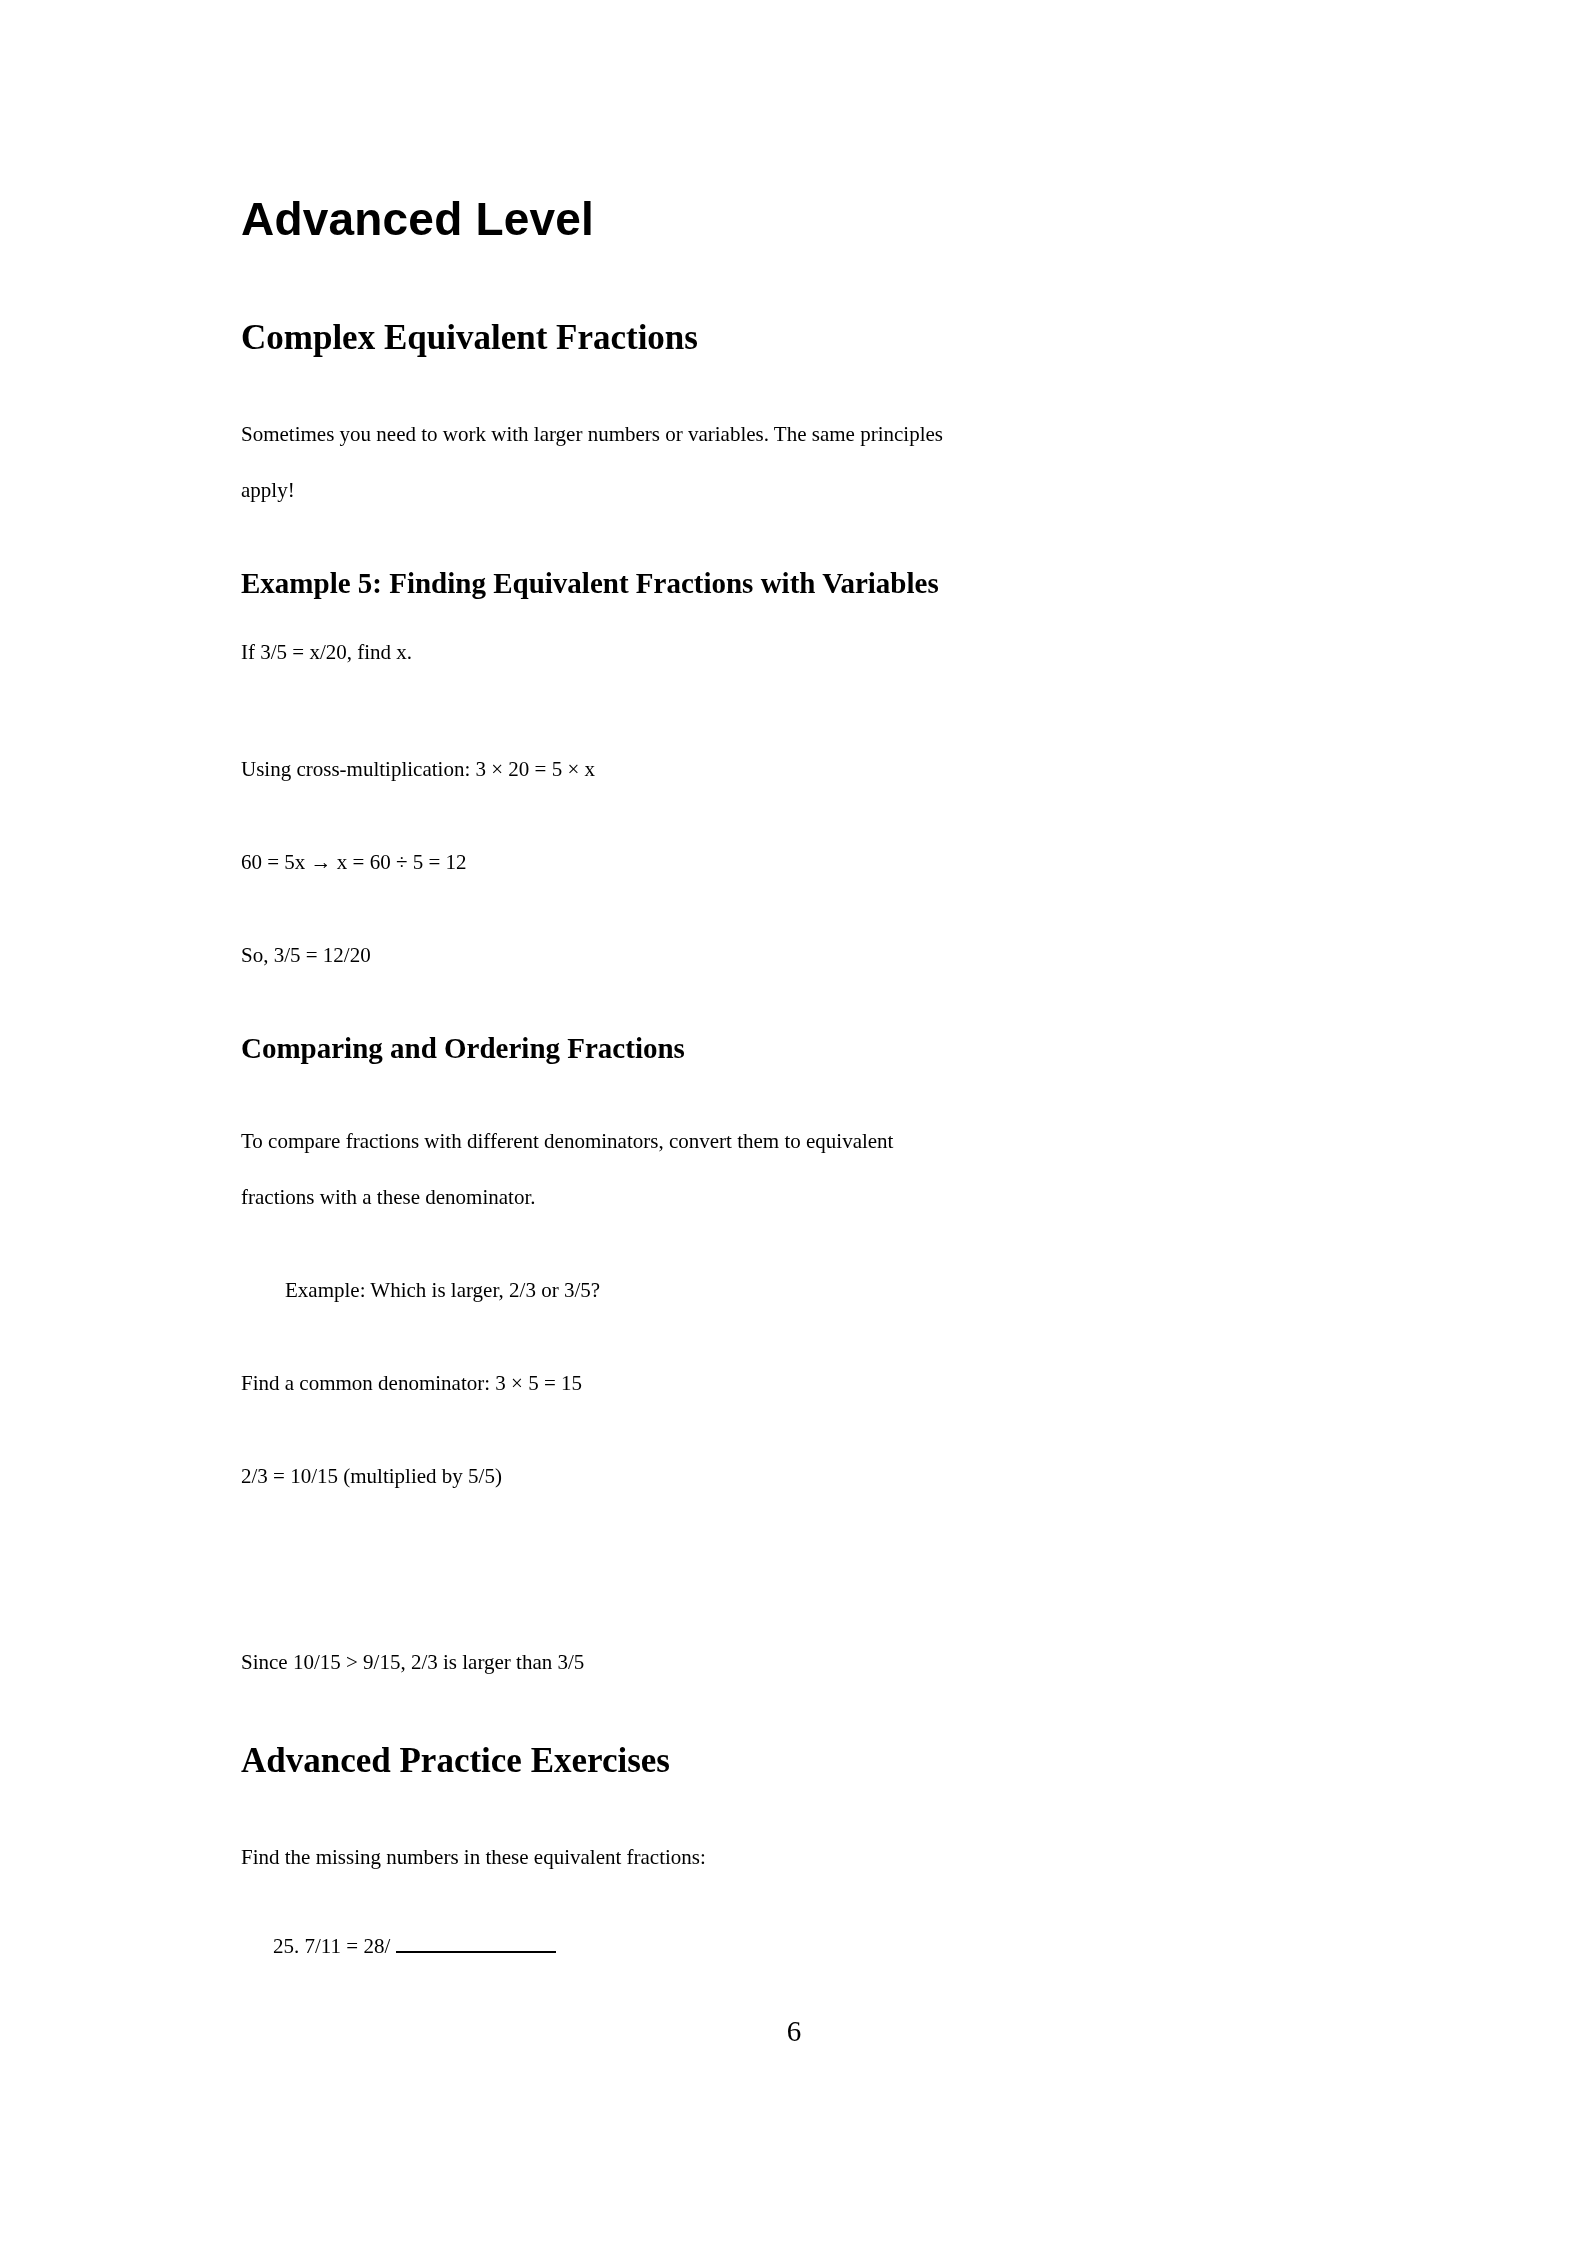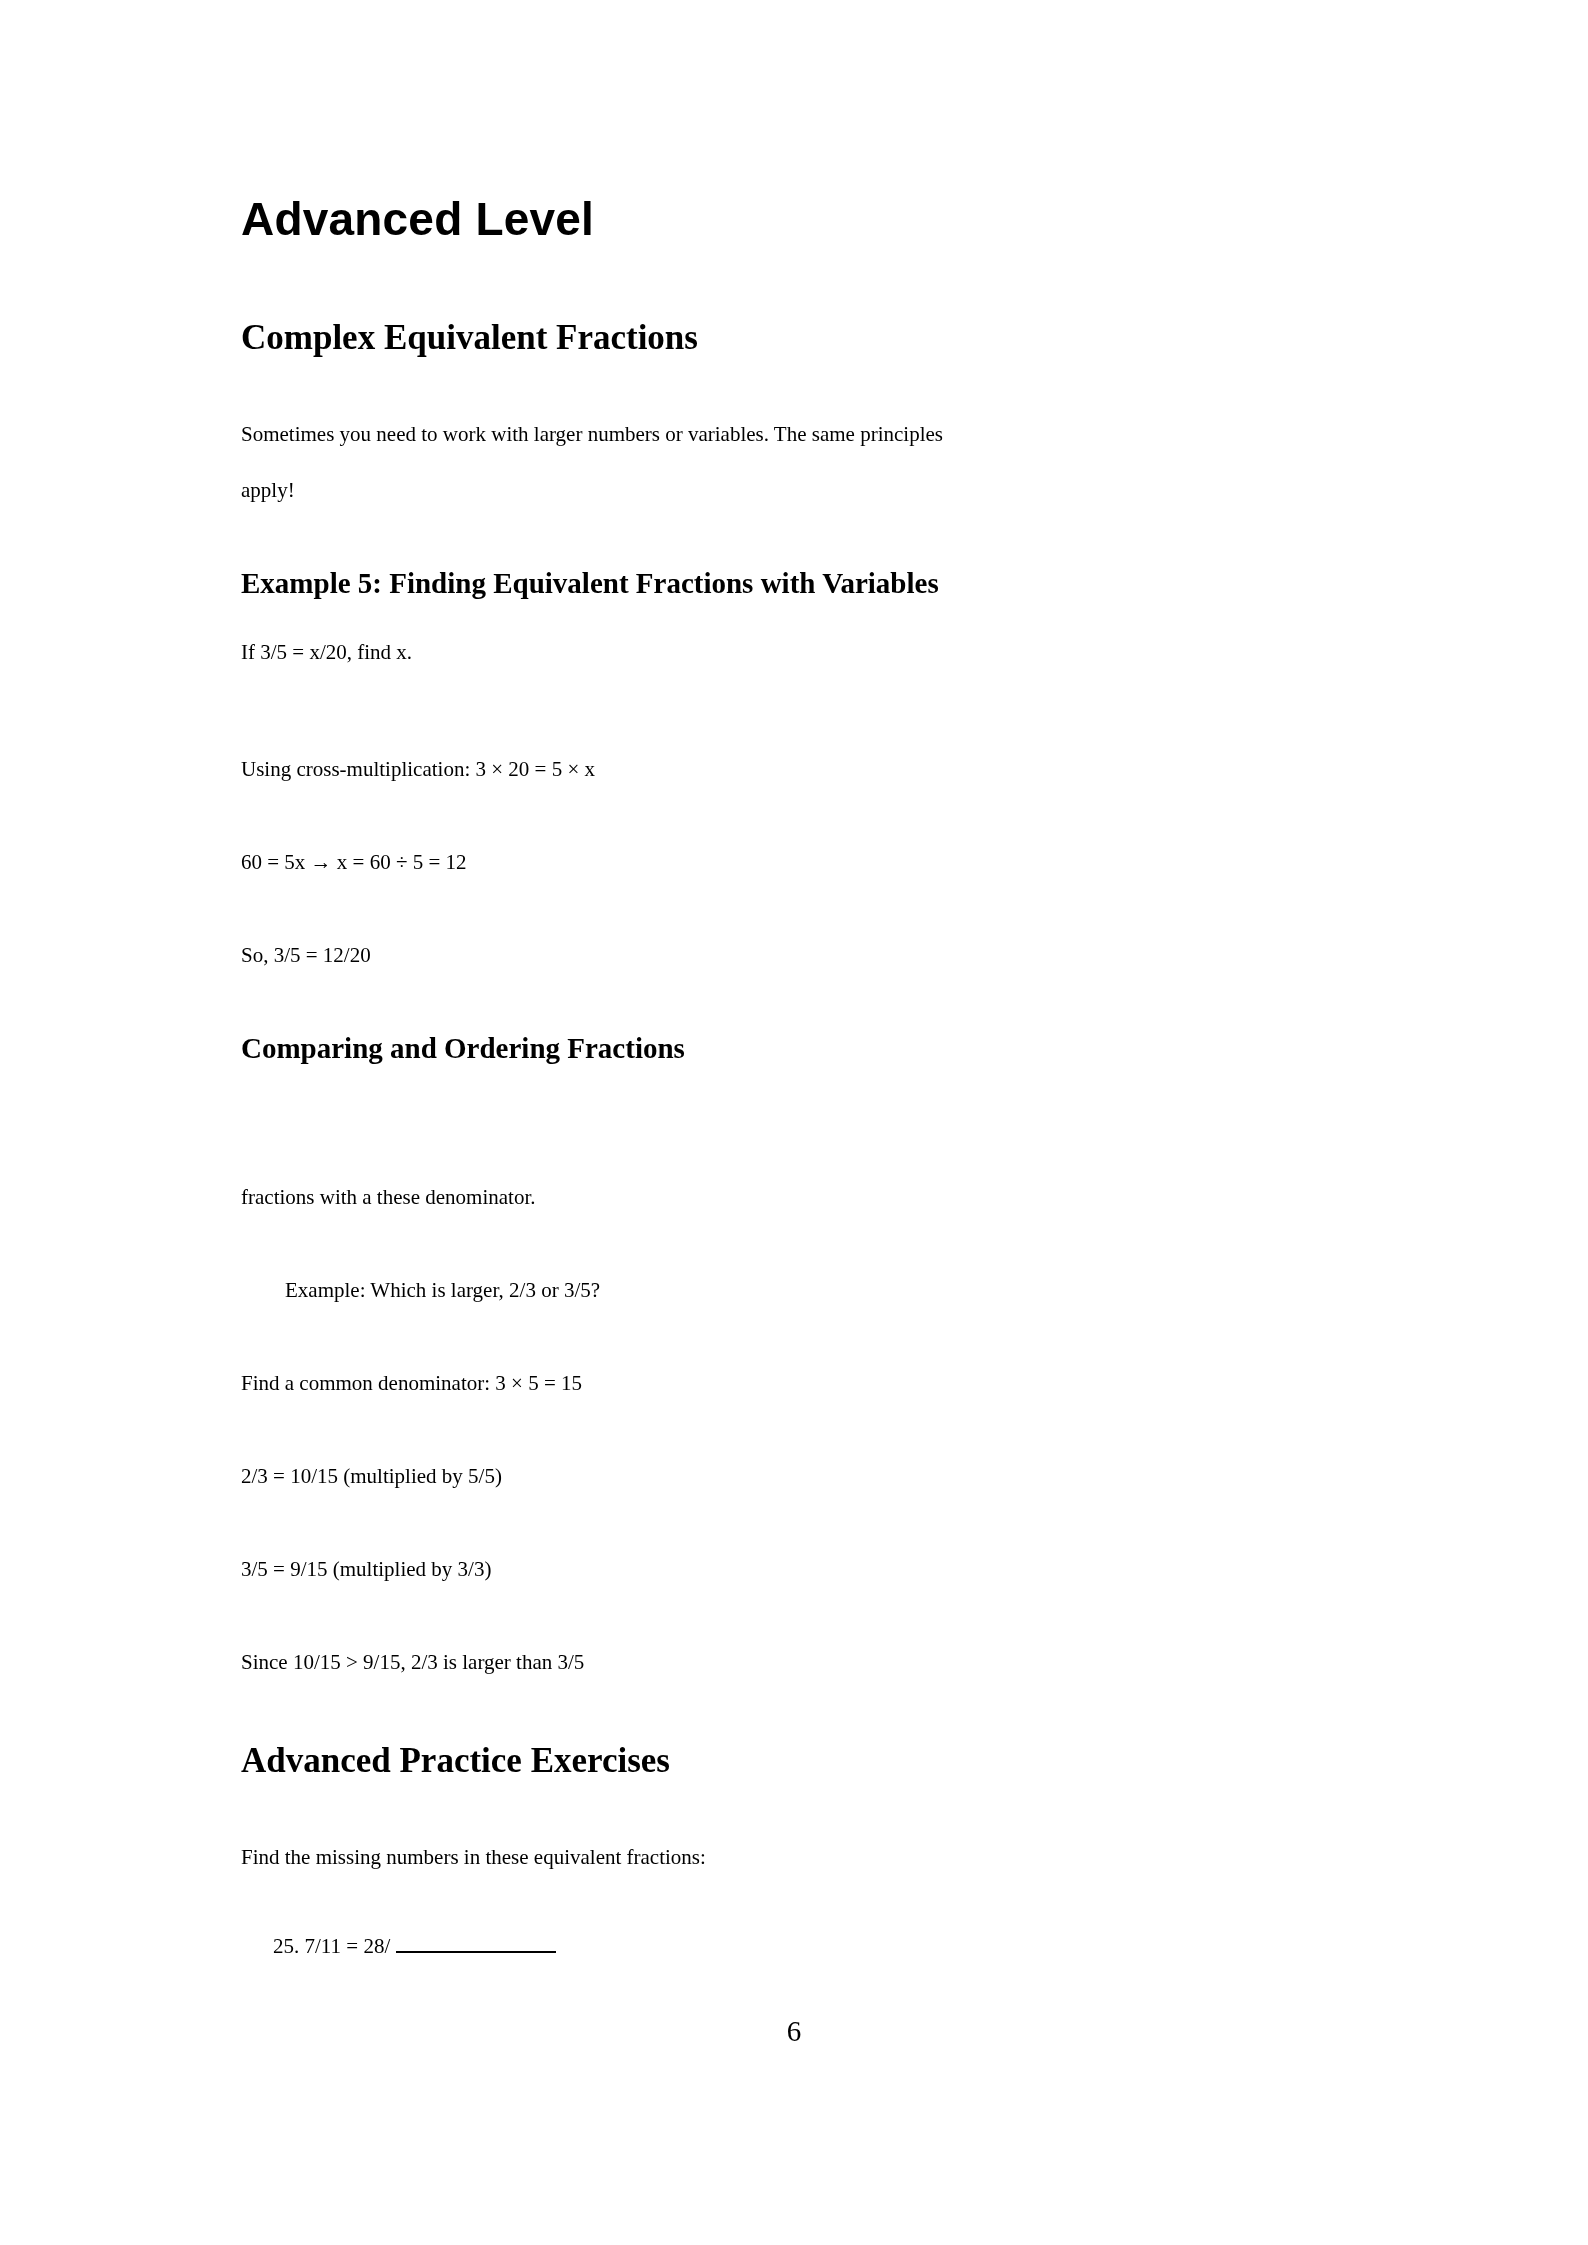--- a/index.html
+++ b/index.html
@@ -30,27 +30,27 @@
 
   <h3 class="t serif h3" style="top:567px;">Example 5: Finding Equivalent Fractions with Variables</h3>
 
   <p class="t serif body" style="top:624px;">If 3/5 = x/20, find x.</p>
   <p class="t serif body" style="top:741px;">Using cross-multiplication: 3 × 20 = 5 × x</p>
   <p class="t serif body" style="top:834px;">60 = 5x → x = 60 ÷ 5 = 12</p>
   <p class="t serif body" style="top:927px;">So, 3/5 = 12/20</p>
 
   <h3 class="t serif h3" style="top:1032px;">Comparing and Ordering Fractions</h3>
 
+  <p class="t serif body" style="top:1113px;">To compare fractions with different denominators, convert them to equivalent</p>
   <p class="t serif body" style="top:1169px;">fractions with a these denominator.</p>
 
   <p class="t serif body" style="top:1262px;"><b>Example:</b><span> Which is larger, 2/3 or 3/5?</span></p>
 
   <p class="t serif body" style="top:1355px;">Find a common denominator: 3 × 5 = 15</p>
   <p class="t serif body" style="top:1448px;">2/3 = 10/15 (multiplied by 5/5)</p>
-  <p class="t serif body" style="top:1541px;">3/5 = 9/15 (multiplied by 3/3)</p>
   <p class="t serif body" style="top:1634px;">Since 10/15 &gt; 9/15, 2/3 is larger than 3/5</p>
 
   <h2 class="t serif h2" style="top:1741px;">Advanced Practice Exercises</h2>
 
   <p class="t serif body" style="top:1829px;">Find the missing numbers in these equivalent fractions:</p>
 
   <p class="t serif body" style="top:1918px;margin-left:32px;">
     <span>25.</span>
     <span>7/11 = 28/</span><span class="blank"></span>
   </p>

